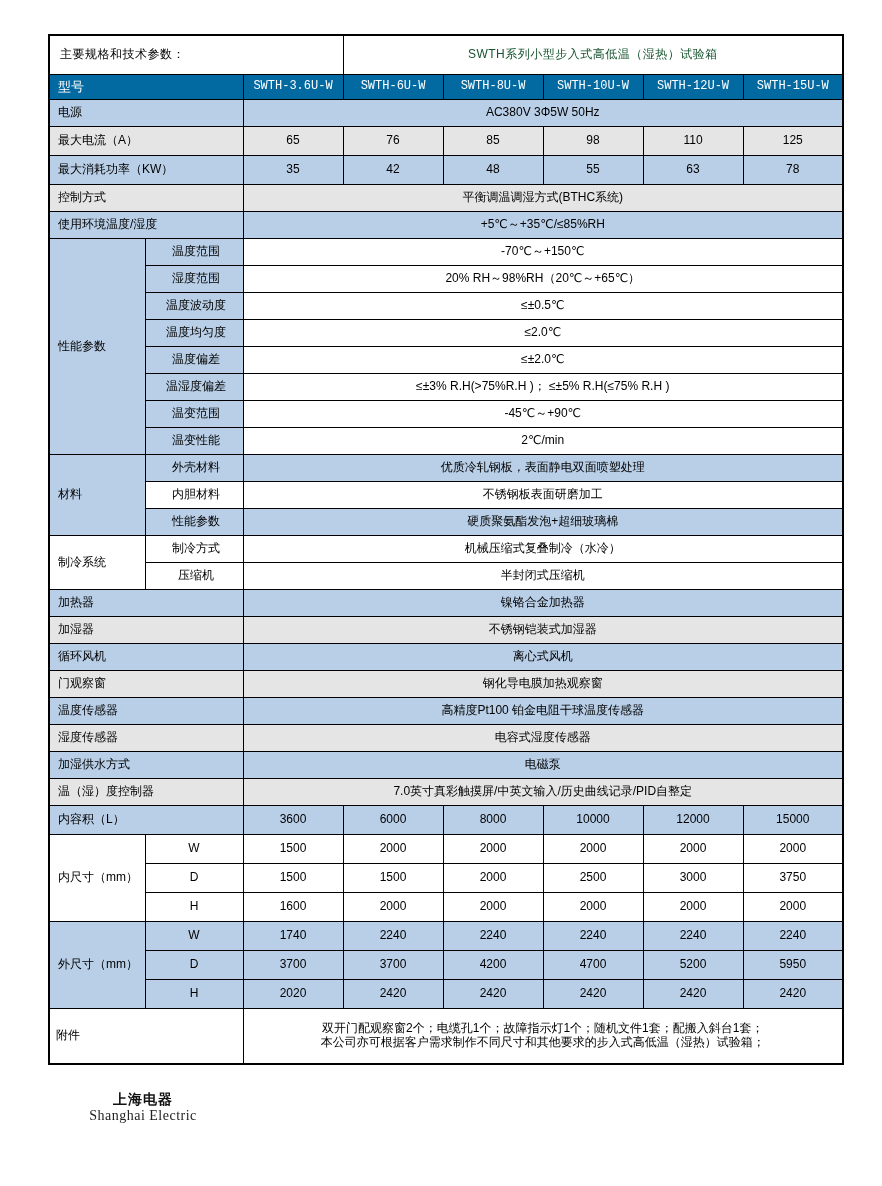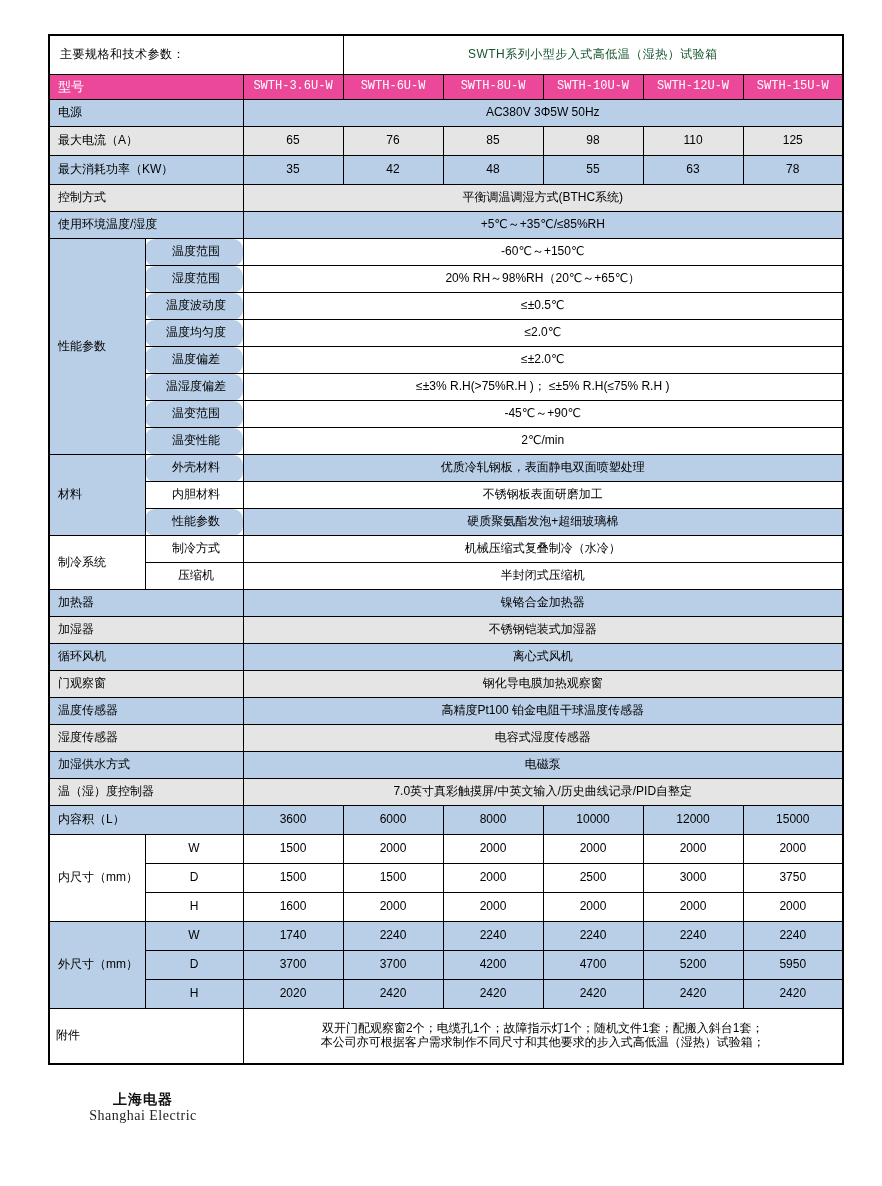--- a/index.html
+++ b/index.html
@@ -48,21 +48,21 @@
     letter-spacing: 0.5px;
   }
   .title-right {
     font-size: 14px;
     font-weight: bold;
     color: #14532d;
     letter-spacing: 0.5px;
   }
   
   .hdr-row td {
-    background: #ec4899;
+    background: #0369a1;
     color: #ffffff;
     height: 24px;
     font-size: 11.5px;
     font-family: "Liberation Mono", "DejaVu Sans Mono", monospace;
   }
   .hdr-row td.hdr-label {
     text-align: left !important;
     padding-left: 8px !important;
     font-family: "Liberation Sans", "DejaVu Sans", sans-serif;
     font-size: 13px;
@@ -73,21 +73,20 @@
   .cell-white { background: #ffffff !important; }
   td.lbl {
     text-align: left !important;
     padding-left: 8px !important;
     font-size: 13px;
   }
   td.sublbl {
     text-align: left;
     padding-left: 6px !important;
     font-size: 12px;
-    border-radius: 10px;
   }
   td.grp {
     text-align: left !important;
     padding-left: 8px !important;
     font-size: 13px;
   }
   .r26 td { height: 26px; }
   .r28 td { height: 28px; }
   .accessory td {
     text-align: right;
@@ -182,21 +181,21 @@
     </tr>
 
     <tr class="row-blue r26">
       <td class="lbl" colspan="2">使用环境温度/湿度</td>
       <td colspan="6">+5℃～+35℃/≤85%RH</td>
     </tr>
 
     <tr class="r26">
       <td class="grp cell-blue" rowspan="8">性能参数</td>
       <td class="sublbl cell-blue">温度范围</td>
-      <td class="cell-white" colspan="6">-60℃～+150℃</td>
+      <td class="cell-white" colspan="6">-70℃～+150℃</td>
     </tr>
     <tr class="r26">
       <td class="sublbl cell-blue">湿度范围</td>
       <td class="cell-white" colspan="6">20% RH～98%RH（20℃～+65℃）</td>
     </tr>
     <tr class="r26">
       <td class="sublbl cell-blue">温度波动度</td>
       <td class="cell-white" colspan="6">≤±0.5℃</td>
     </tr>
     <tr class="r26">

